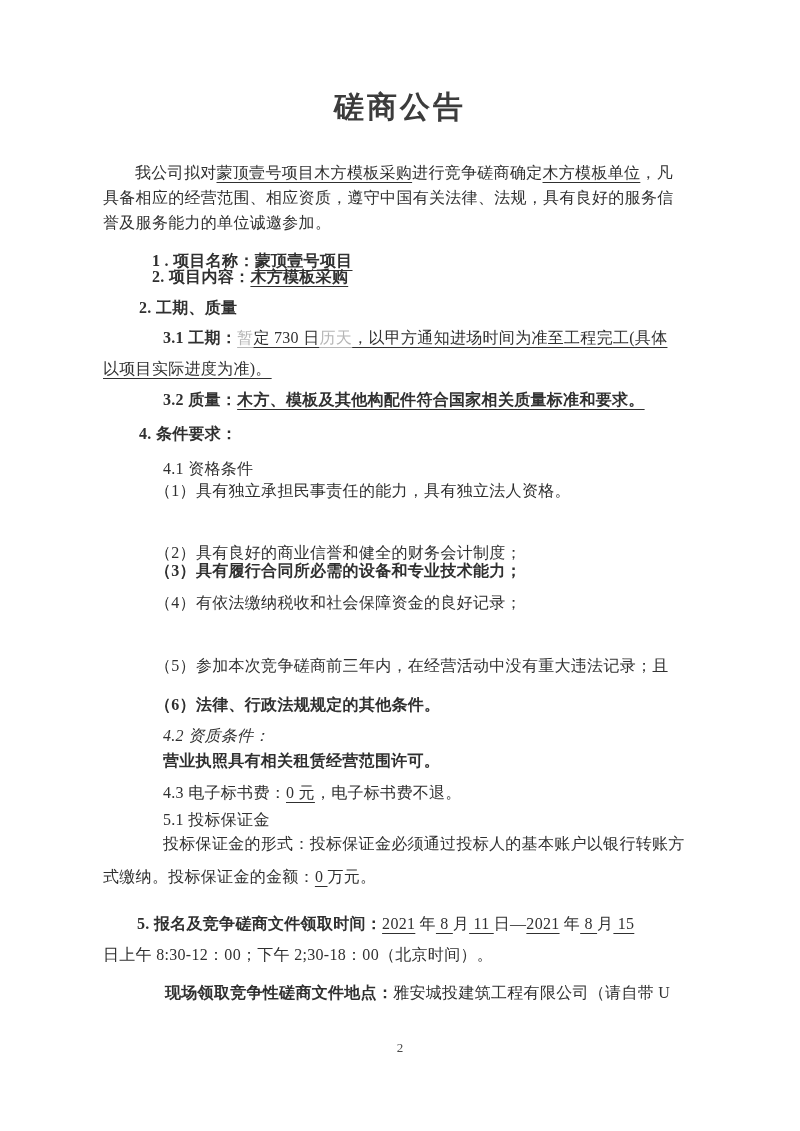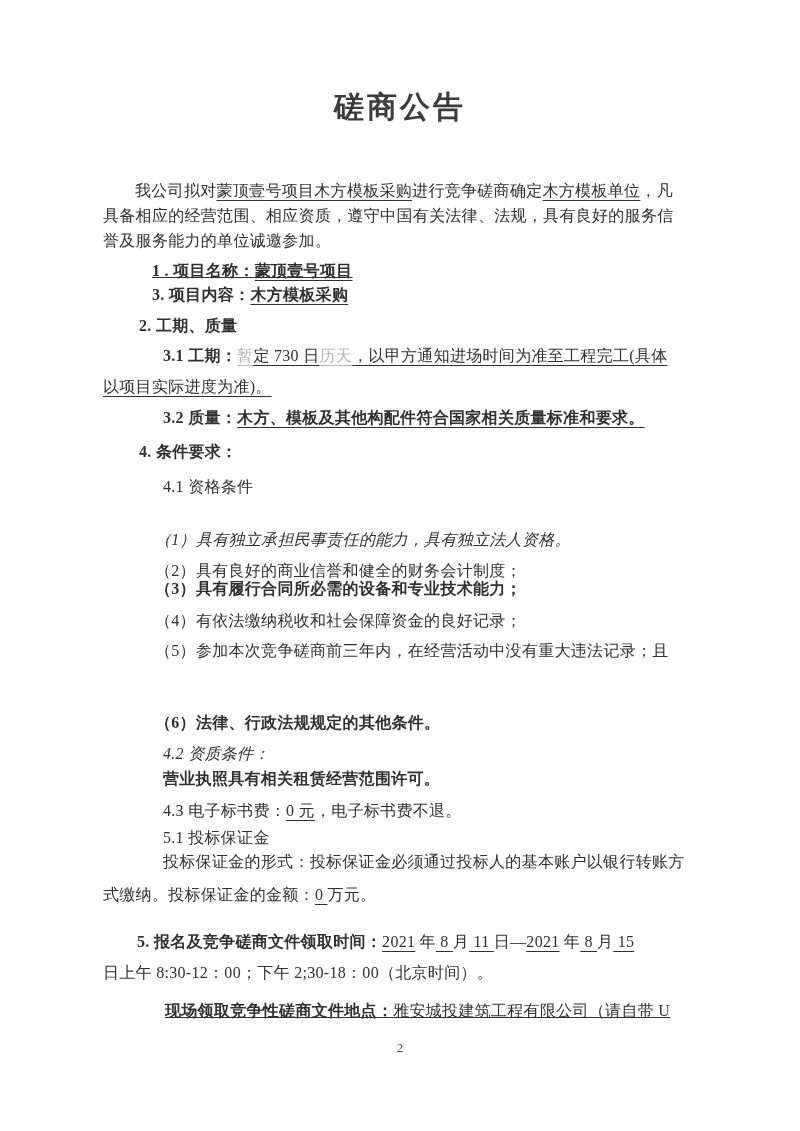--- a/index.html
+++ b/index.html
@@ -6,74 +6,74 @@
   .page{
     position:relative;width:800px;height:1131px;background:#ffffff;overflow:hidden;
     font-family:"Liberation Serif","DejaVu Serif",serif;color:#303030;
   }
   .doc-title{
     position:absolute;top:86px;left:0;width:800px;text-align:center;
     font-family:"Liberation Sans","DejaVu Sans",sans-serif;
     font-weight:700;font-size:30px;line-height:42px;letter-spacing:3px;color:#3c3c3c;
   }
   .content{position:absolute;left:103px;top:0;width:604px;font-size:16px;letter-spacing:0.3px;}
-  .blk{position:absolute;left:0;width:100%;line-height:25px;margin-top:18px;}
+  .blk{position:absolute;left:0;width:100%;line-height:25px;}
   .b{font-weight:700;}
   .ul{text-decoration:underline;text-underline-offset:4px;text-decoration-thickness:1px;}
   .faint{color:#b6b6b6;}
   .pagenum{
     position:absolute;top:1040px;left:0;width:800px;text-align:center;
     font-size:13px;color:#4a4a4a;font-family:"Liberation Serif","DejaVu Serif",serif;
   }
 </style>
 </head>
 <body>
 
 <div class="page">
 
   <div class="doc-title">磋商公告</div>
 
   <div class="content">
 
     <div class="blk" style="top:160px;text-indent:32px;"><span>我公司拟对</span><span class="ul">蒙顶壹号项目木方模板采购</span><span>进行竞争磋商确定</span><span class="ul">木方模板单位</span><span>，凡</span><br><span>具备相应的经营范围、相应资质，遵守中国有关法律、法规，具有良好的服务信</span><br><span>誉及服务能力的单位诚邀参加。</span></div>
 
-    <div class="blk" style="top:240px;padding-left:49px;text-decoration:underline;"><span class="b">1 . 项目名称：</span><span class="b ul">蒙顶壹号项目</span></div>
+    <div class="blk" style="top:248px;padding-left:49px;"><span class="b">1 . 项目名称：</span><span class="b ul">蒙顶壹号项目</span></div>
 
-    <div class="blk" style="top:264px;padding-left:49px;"><span class="b">3.  项目内容：</span><span class="b ul">木方模板采购</span></div>
+    <div class="blk" style="top:264px;padding-left:49px;"><span class="b">2.  项目内容：</span><span class="b ul">木方模板采购</span></div>
 
     <div class="blk b" style="top:295px;padding-left:36px;">2. 工期、质量</div>
 
     <div class="blk" style="top:322px;line-height:31px;text-indent:60px;"><span class="b">3.1 工期：</span><span class="ul faint">暂</span><span class="ul">定 730 日</span><span class="ul faint">历天</span><span class="ul">，以甲方通知进场时间为准至工程完工(具体</span><br><span class="ul">以项目实际进度为准)。</span></div>
 
     <div class="blk" style="top:387px;text-indent:60px;"><span class="b">3.2 质量：</span><span class="b ul">木方、模板及其他构配件符合国家相关质量标准和要求。</span></div>
 
     <div class="blk b" style="top:421px;padding-left:36px;">4. 条件要求：</div>
 
     <div class="blk" style="top:456px;padding-left:60px;">4.1 资格条件</div>
 
-    <div class="blk" style="top:509px;text-indent:52px;font-style:italic;">（1）具有独立承担民事责任的能力，具有独立法人资格。</div>
+    <div class="blk" style="top:478px;text-indent:52px;">（1）具有独立承担民事责任的能力，具有独立法人资格。</div>
     <div class="blk" style="top:540px;text-indent:52px;">（2）具有良好的商业信誉和健全的财务会计制度；</div>
     <div class="blk" style="top:558px;text-indent:52px;font-weight:bold;">（3）具有履行合同所必需的设备和专业技术能力；</div>
     <div class="blk" style="top:590px;text-indent:52px;">（4）有依法缴纳税收和社会保障资金的良好记录；</div>
 
-    <div class="blk" style="top:616px;line-height:33px;text-indent:52px;"><span>（5）参加本次竞争磋商前三年内，在经营活动中没有重大违法记录；且</span><br></div>
+    <div class="blk" style="top:649px;line-height:33px;text-indent:52px;"><span>（5）参加本次竞争磋商前三年内，在经营活动中没有重大违法记录；且</span><br></div>
 
     <div class="blk" style="top:692px;text-indent:52px;font-weight:bold;">（6）法律、行政法规规定的其他条件。</div>
 
     <div class="blk" style="top:723px;padding-left:60px;font-style:italic;">4.2 资质条件：</div>
 
     <div class="blk b" style="top:748px;padding-left:60px;">营业执照具有相关租赁经营范围许可。</div>
 
     <div class="blk" style="top:780px;padding-left:60px;"><span>4.3 电子标书费：</span><span class="ul">0 元</span><span>，电子标书费不退。</span></div>
 
     <div class="blk" style="top:807px;padding-left:60px;">5.1 投标保证金</div>
 
     <div class="blk" style="top:827px;line-height:33px;text-indent:60px;"><span>投标保证金的形式：投标保证金必须通过投标人的基本账户以银行转账方</span><br><span>式缴纳。投标保证金的金额：</span><span class="ul">0 </span><span>万元。</span></div>
 
     <div class="blk" style="top:908px;line-height:31px;text-indent:34px;"><span class="b">5. 报名及竞争磋商文件领取时间：</span><span class="ul">2021</span><span> 年</span><span class="ul"> 8 </span><span>月</span><span class="ul"> 11 </span><span>日—</span><span class="ul">2021</span><span> 年</span><span class="ul"> 8 </span><span>月</span><span class="ul"> 15</span><br><span>日上午 8:30-12：00；下午 2;30-18：00（北京时间）。</span></div>
 
-    <div class="blk" style="top:980px;text-indent:62px;text-decoration:underline;"><span class="b">现场领取竞争性磋商文件地点：</span><span>雅安城投建筑工程有限公司（请自带 U</span></div>
+    <div class="blk" style="top:980px;text-indent:62px;"><span class="b">现场领取竞争性磋商文件地点：</span><span>雅安城投建筑工程有限公司（请自带 U</span></div>
 
   </div>
 
   <div class="pagenum">2</div>
 
 </div>
 
 </body></html>

